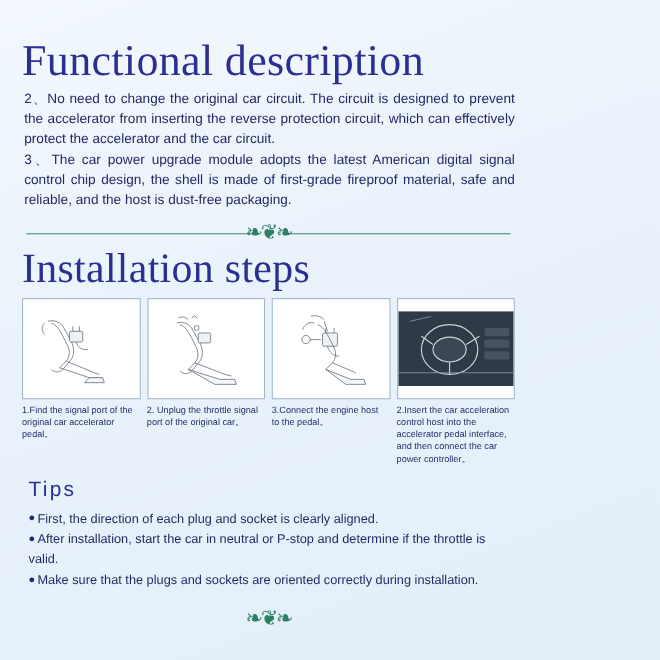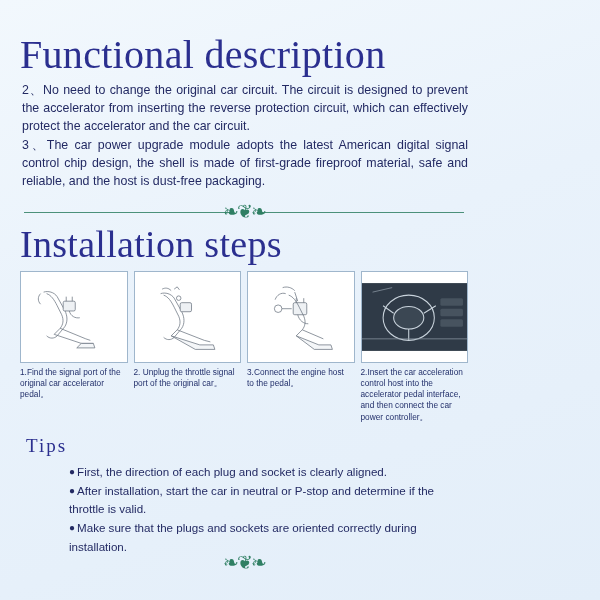--- a/index.html
+++ b/index.html
@@ -91,32 +91,31 @@
   }
   .step .caption {
     font-size: 8.3px;
     line-height: 1.35;
     color: #23306b;
     margin-top: 4px;
     padding-right: 2px;
   }
 
   .tips-title {
-    font-family: Liberation Serif, serif;
+    font-family: Liberation Sans, sans-serif;
     font-size: 19px;
     color: #2b2f8f;
     margin: 12px 0 6px 6px;
     letter-spacing: 2px;
   }
   .tip {
     font-size: 11.6px;
     line-height: 1.62;
     color: #232a63;
     padding-left: 6px;
-    margin-left: 43px;
   }
   .tip .bullet {
     font-size: 10px;
     vertical-align: 1px;
     margin-right: 2px;
   }
 
   .bottom-orn {
     position: absolute;
     left: 0; right: 0;

